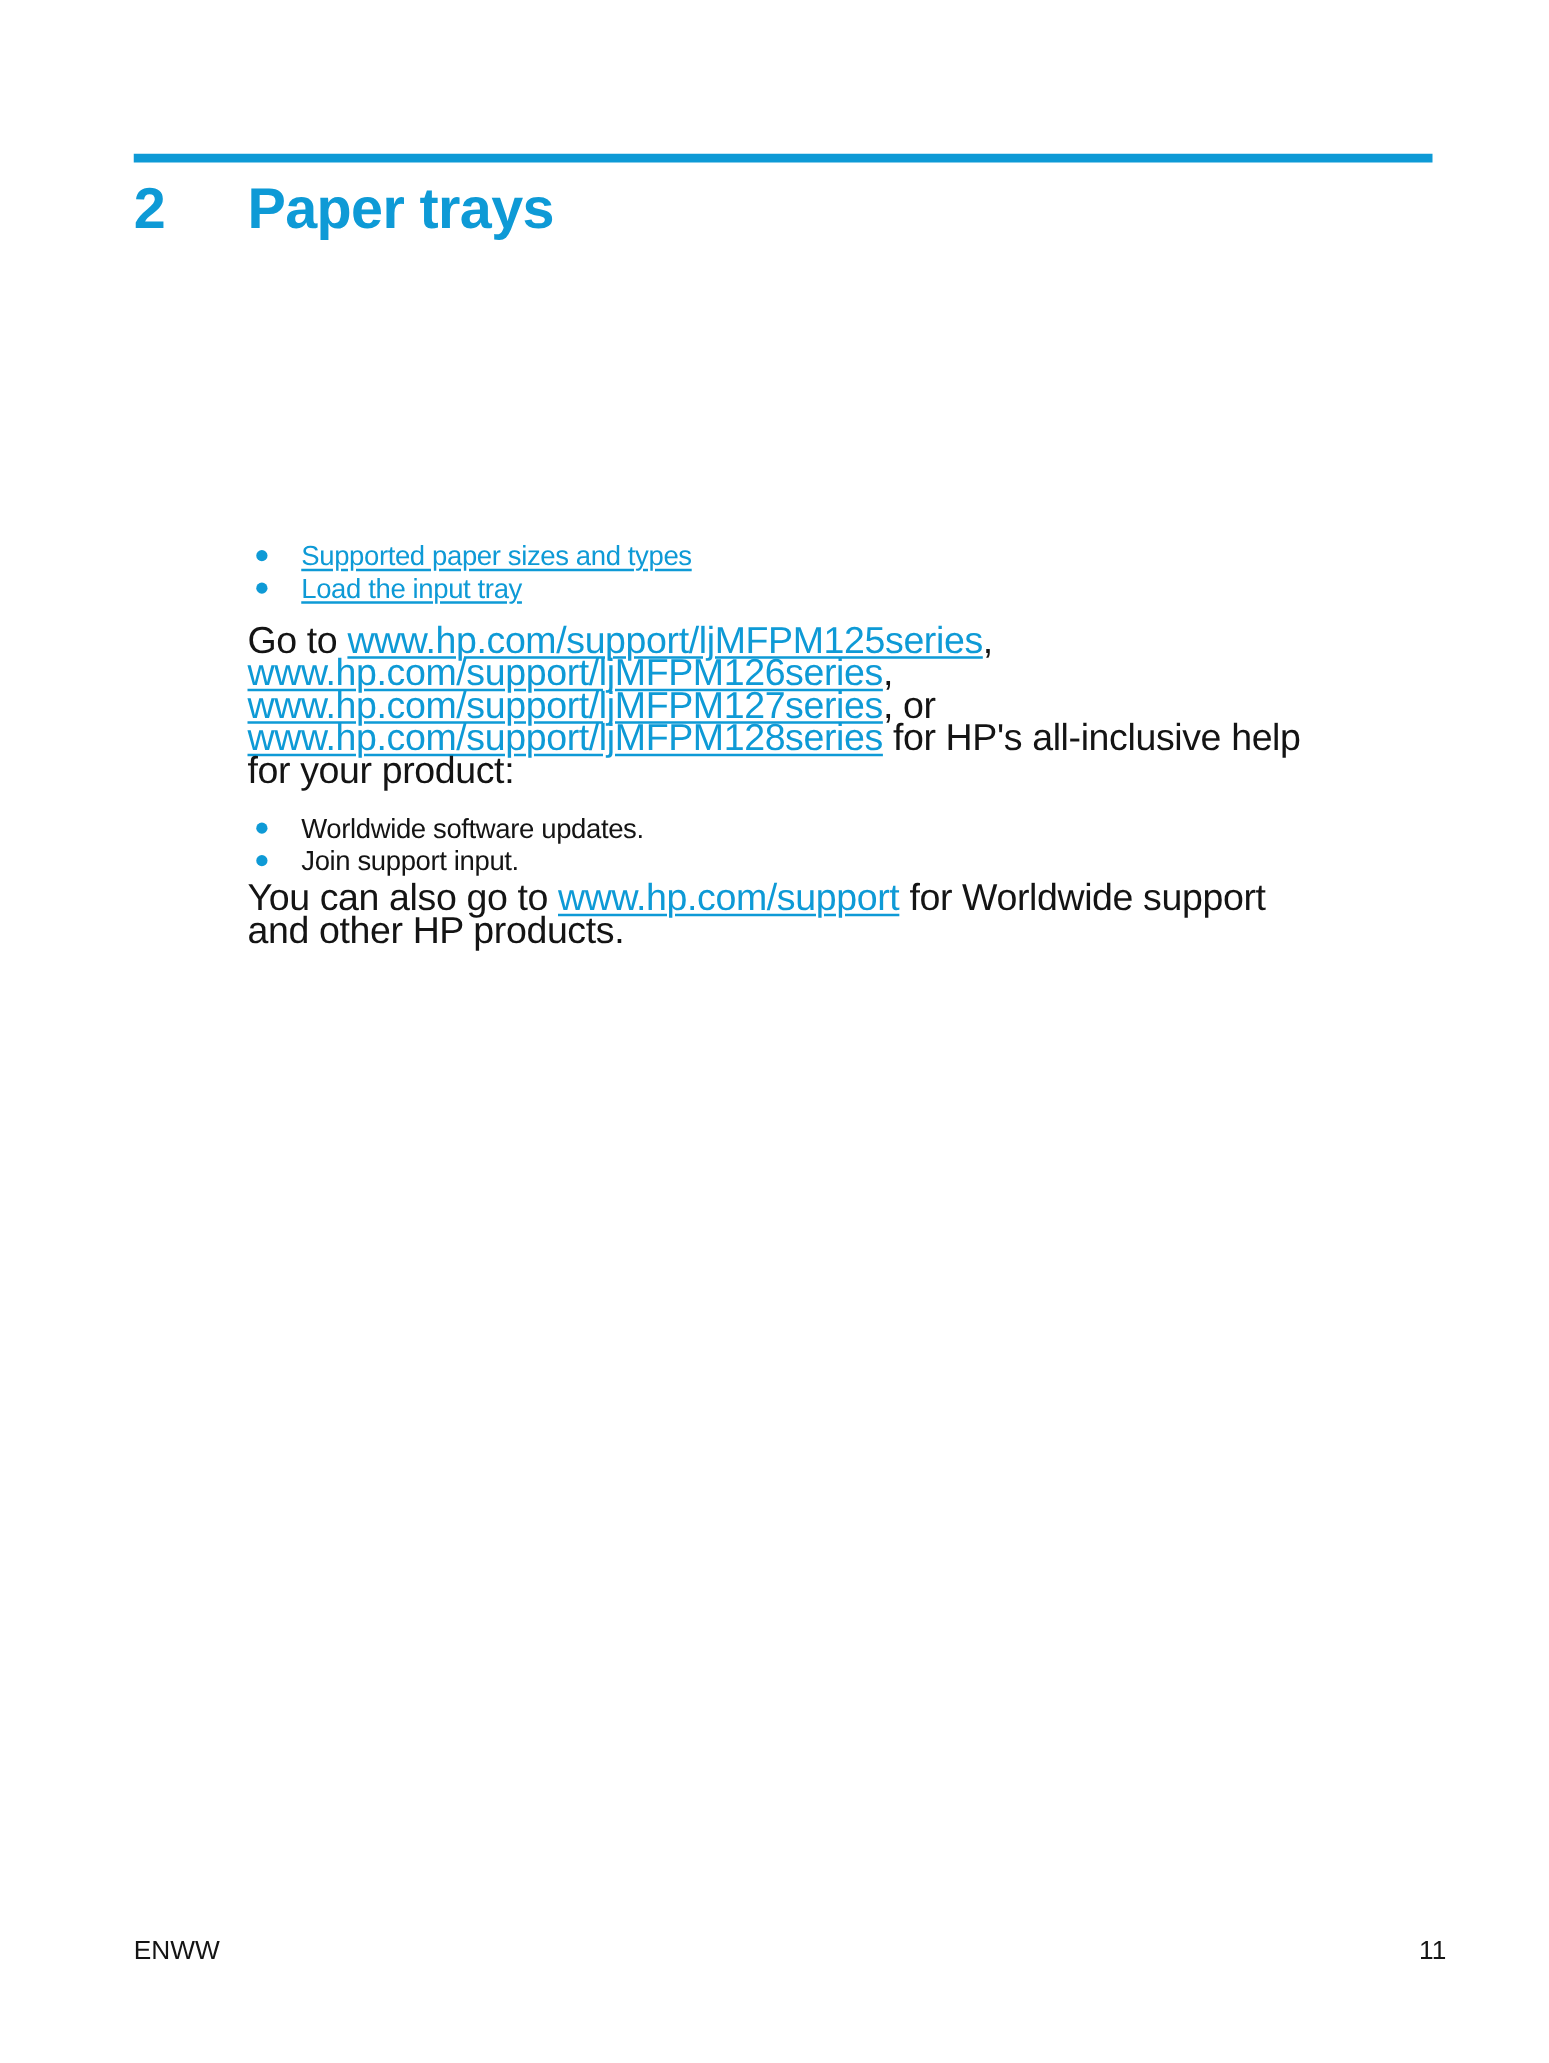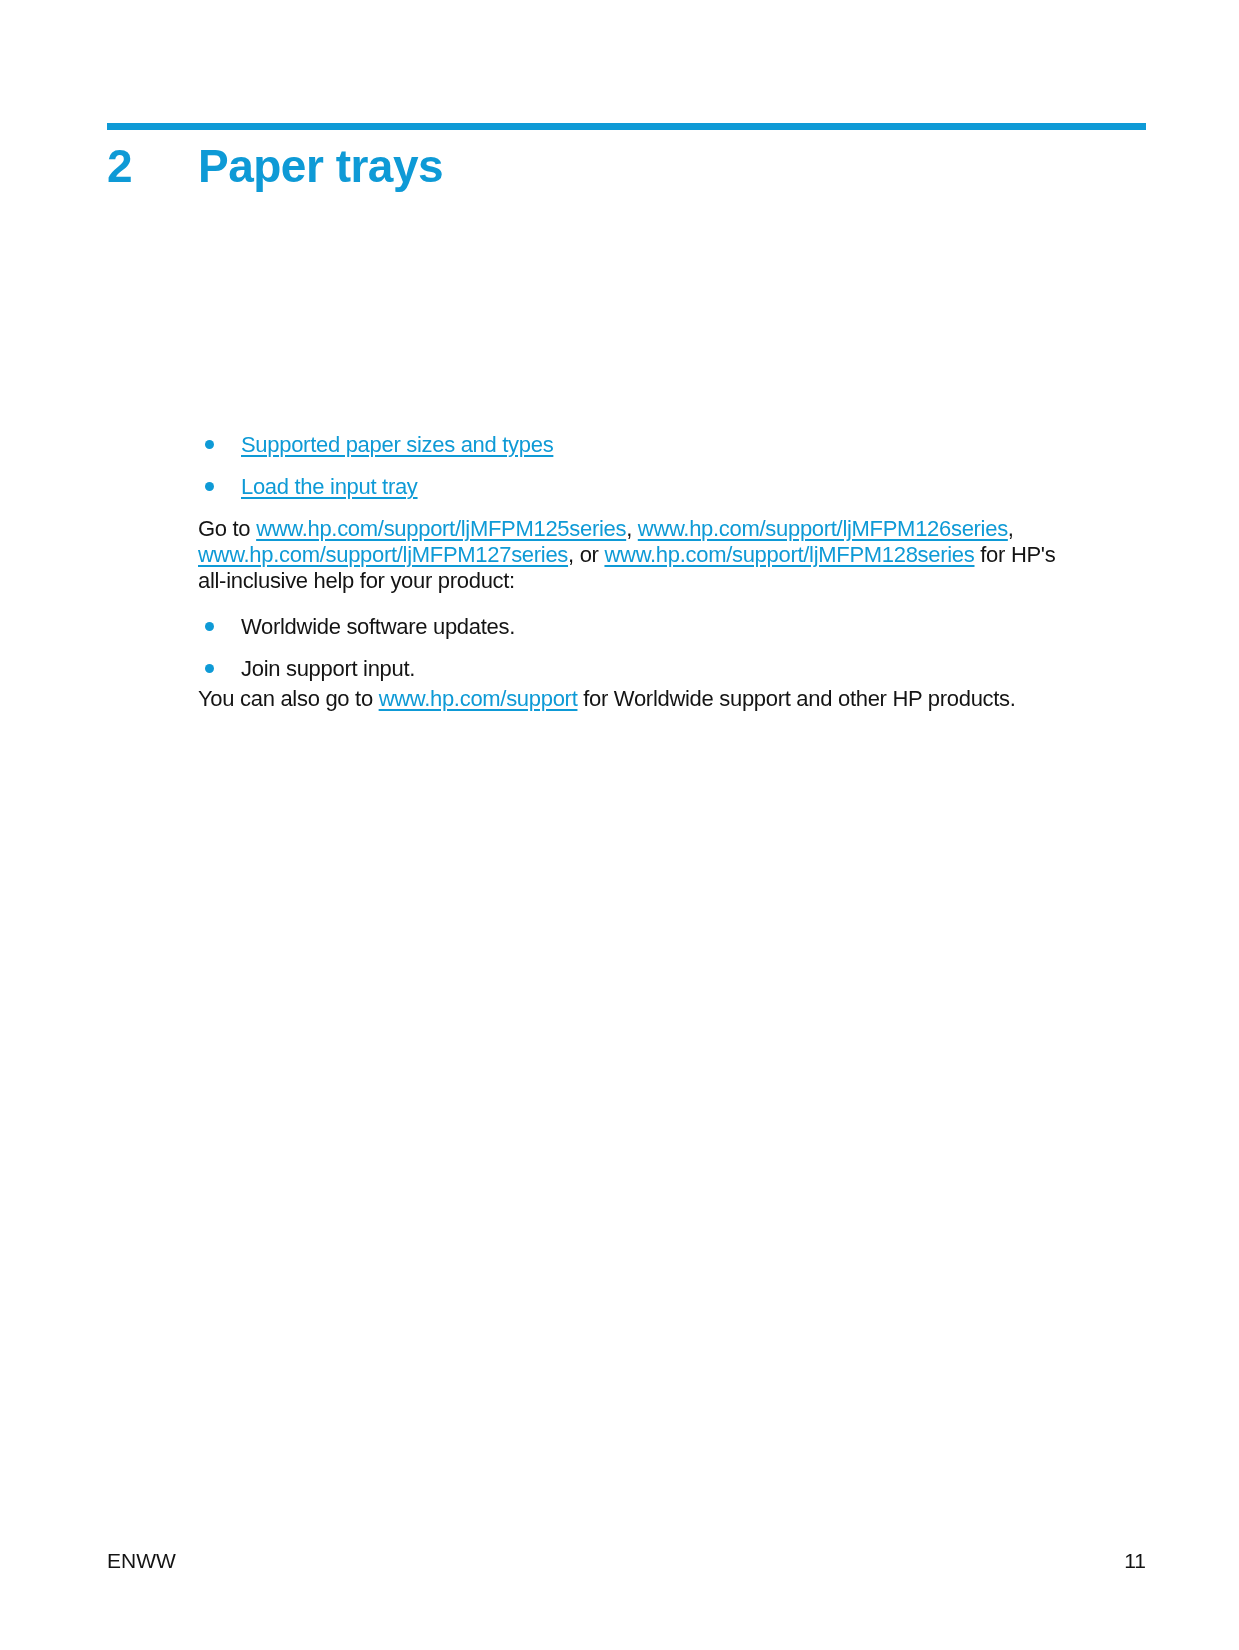--- a/index.html
+++ b/index.html
@@ -35,48 +35,48 @@
   ul.bullet-list {
     margin: 0; padding: 0;
     list-style: none;
     font-size: 22px;
     line-height: 26px;
     letter-spacing: -0.3px;
   }
   ul.toc-list { margin-top: 240px; }
   ul.support-list { margin-top: 20px; }
   ul.bullet-list li { position: relative; padding-left: 134px; }
-  ul.bullet-list li + li { margin-top: 16px; }
+  ul.bullet-list li + li { margin-top: 0; }
   .bullet {
     position: absolute;
     left: 98px; top: 8px;
     width: 9px; height: 9px;
     border-radius: 50%;
     background: var(--accent);
   }
   a.link {
     color: var(--accent);
     text-decoration: underline;
     text-decoration-thickness: 1.5px;
     text-underline-offset: 3px;
     cursor: pointer;
   }
   .para {
     margin: 16px 0 0 0;
     padding-left: 91px;
     width: 956px; 
-    font-size: 22px;
+    font-size: 30px;
     line-height: 26px;
     letter-spacing: -0.3px;
     overflow-wrap: break-word;
   }
   .para-worldwide { margin-top: 4px; }
   .footer {
     position: absolute;
-    left: 107px; right: 93px; top: 1549px;
+    left: 107px; right: 82px; top: 1549px;
     display: flex;
     justify-content: space-between;
     font-size: 21px;
     line-height: 24px;
     color: var(--ink);
     gap: 20px;
   }
 </style>
 </head>
 <body>

